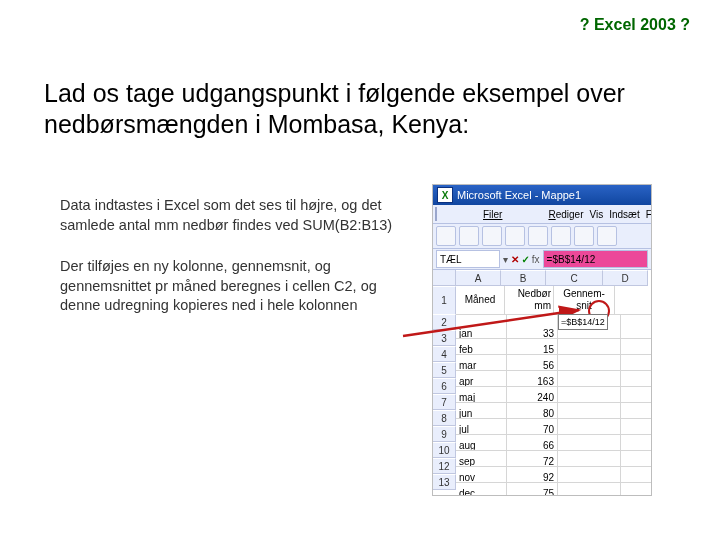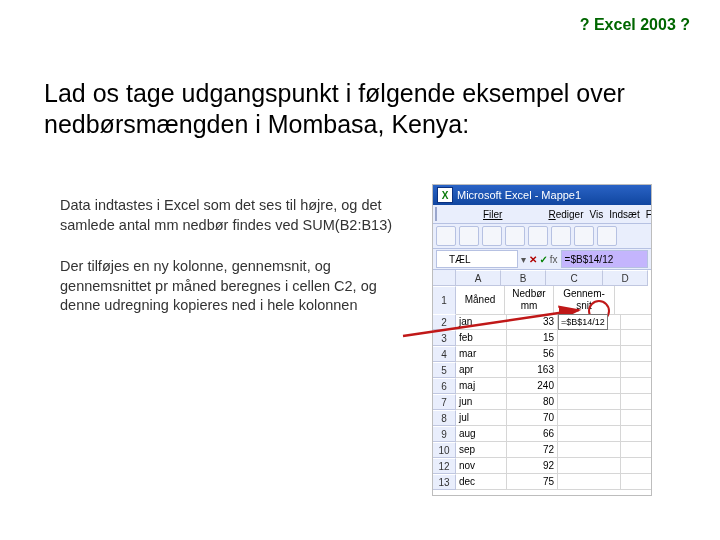--- a/index.html
+++ b/index.html
@@ -118,32 +118,32 @@
     align-items: center;
     padding: 0 3px;
     gap: 3px;
   }
   .namebox {
     width: 56px;
     height: 16px;
     background: #fff;
     border: 1px solid #b6c1e2;
     font-size: 10px;
-    padding: 0 12px;
+    padding: 0 3px;
     display: flex;
     align-items: center;
     color: #000;
   }
   .fx-btns { display: flex; gap: 2px; color: #555; }
   .fx-red { color: #b00000; font-weight: bold; }
   .fx-green { color: #008000; font-weight: bold; }
   .fbox {
     flex: 1;
     height: 16px;
-    background: #c4b5fd;
+    background: #ec4899;
     border: 1px solid #b6c1e2;
     padding: 0 3px;
     display: flex;
     align-items: center;
     font-size: 10px;
     color: #000;
   }
   .grid-wrap {
     display: flex;
     flex-direction: column;
@@ -183,21 +183,21 @@
     background: #e9eefc;
     border-right: 1px solid #c0c7e0;
     border-bottom: 1px solid #c0c7e0;
   }
   .cell {
     flex: 0 0 44px;
     border-right: 1px solid #d6d6d6;
     border-bottom: 1px solid #d6d6d6;
     font-size: 10px;
     line-height: 16px;
-    padding: 0 3px;
+    padding: 12px 3px;
     color: #000;
     overflow: hidden;
     white-space: nowrap;
   }
   .cell.wide { flex: 0 0 56px; }
   .cell.r { text-align: right; }
   .cell.inline-formula {
     position: relative;
     overflow: visible;
   }
@@ -306,21 +306,21 @@
         <div class="corner"></div>
         <div class="ch">A</div>
         <div class="ch">B</div>
         <div class="ch wide">C</div>
         <div class="ch">D</div>
       </div>
 
       <div class="body-row double-head">
         <div class="row-head" style="height:28px;line-height:28px;">1</div>
         <div class="cell" style="height:28px;line-height:28px;text-align:left;">Måned</div>
-        <div class="cell" style="height:28px;text-align:center;">
+        <div class="cell" style="height:28px;text-align:center;align-items:flex-end;">
           <span>Nedbør</span>
           <span>mm</span>
         </div>
         <div class="cell wide" style="height:28px;text-align:center;">
           <span>Gennem-</span>
           <span>snit</span>
         </div>
         <div class="cell" style="height:28px;"></div>
       </div>
 

